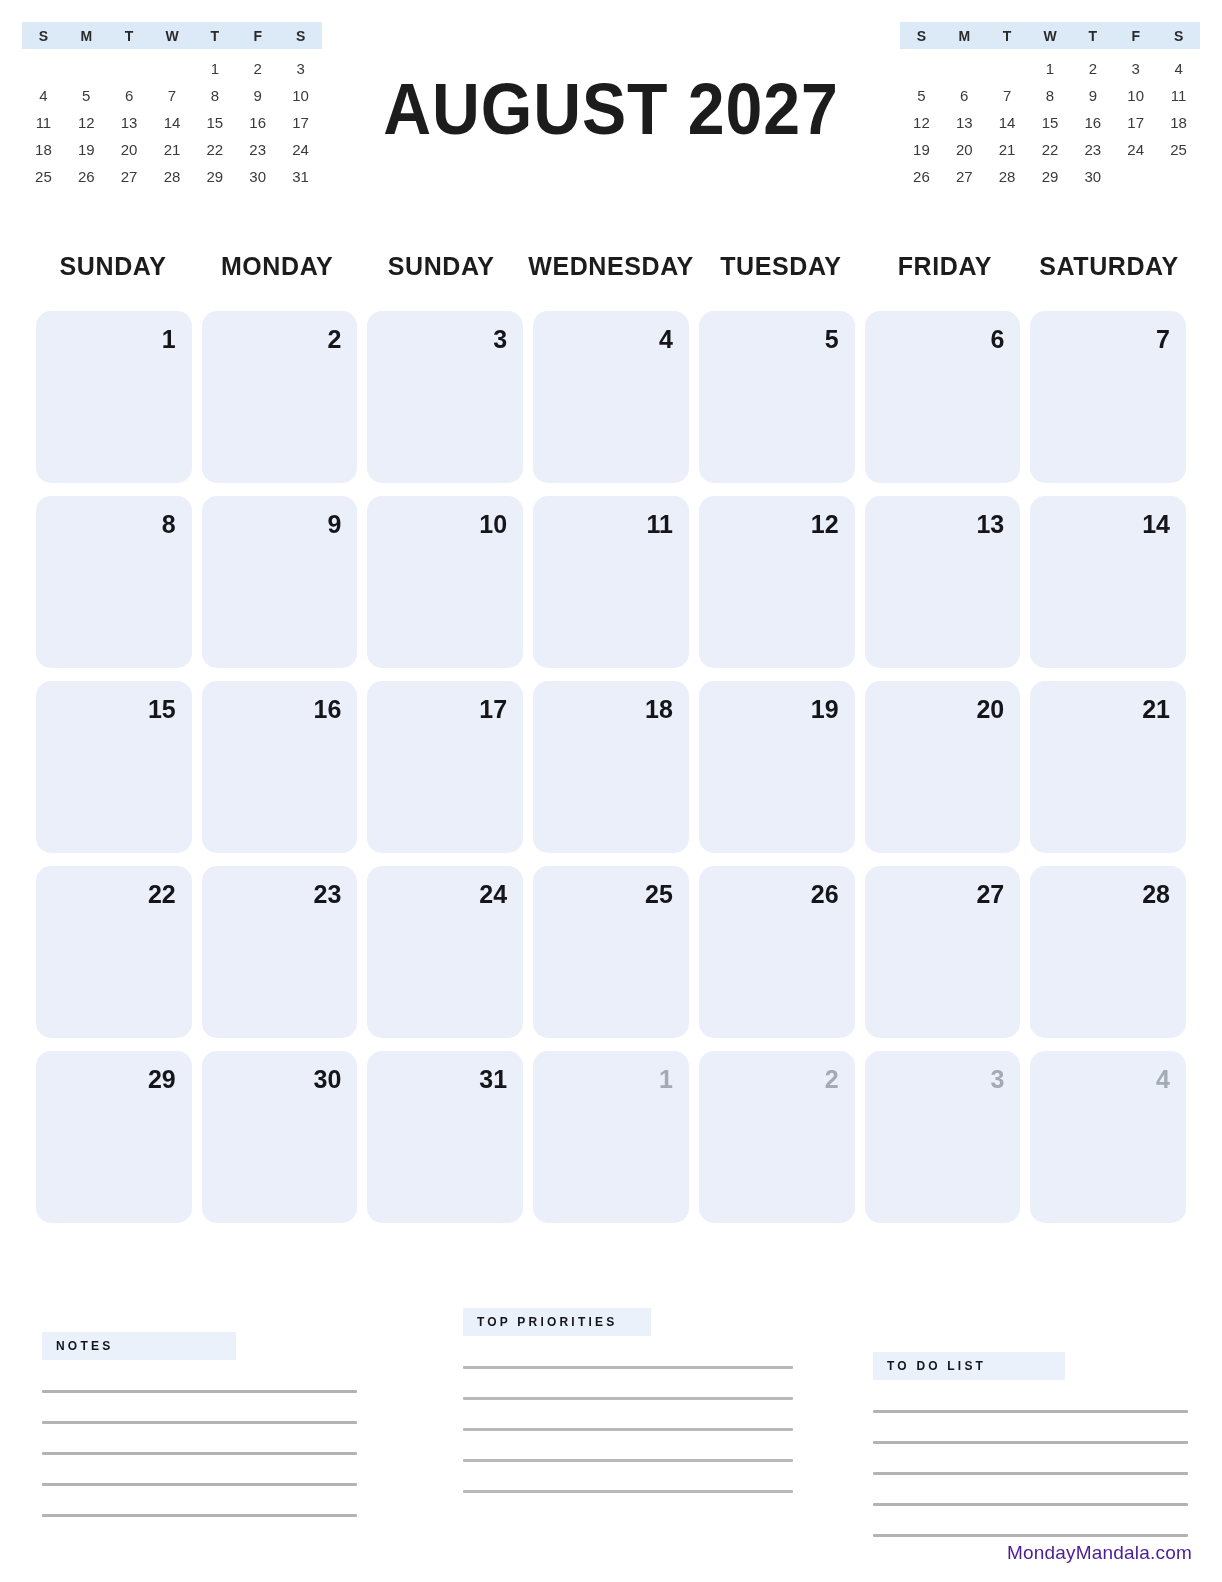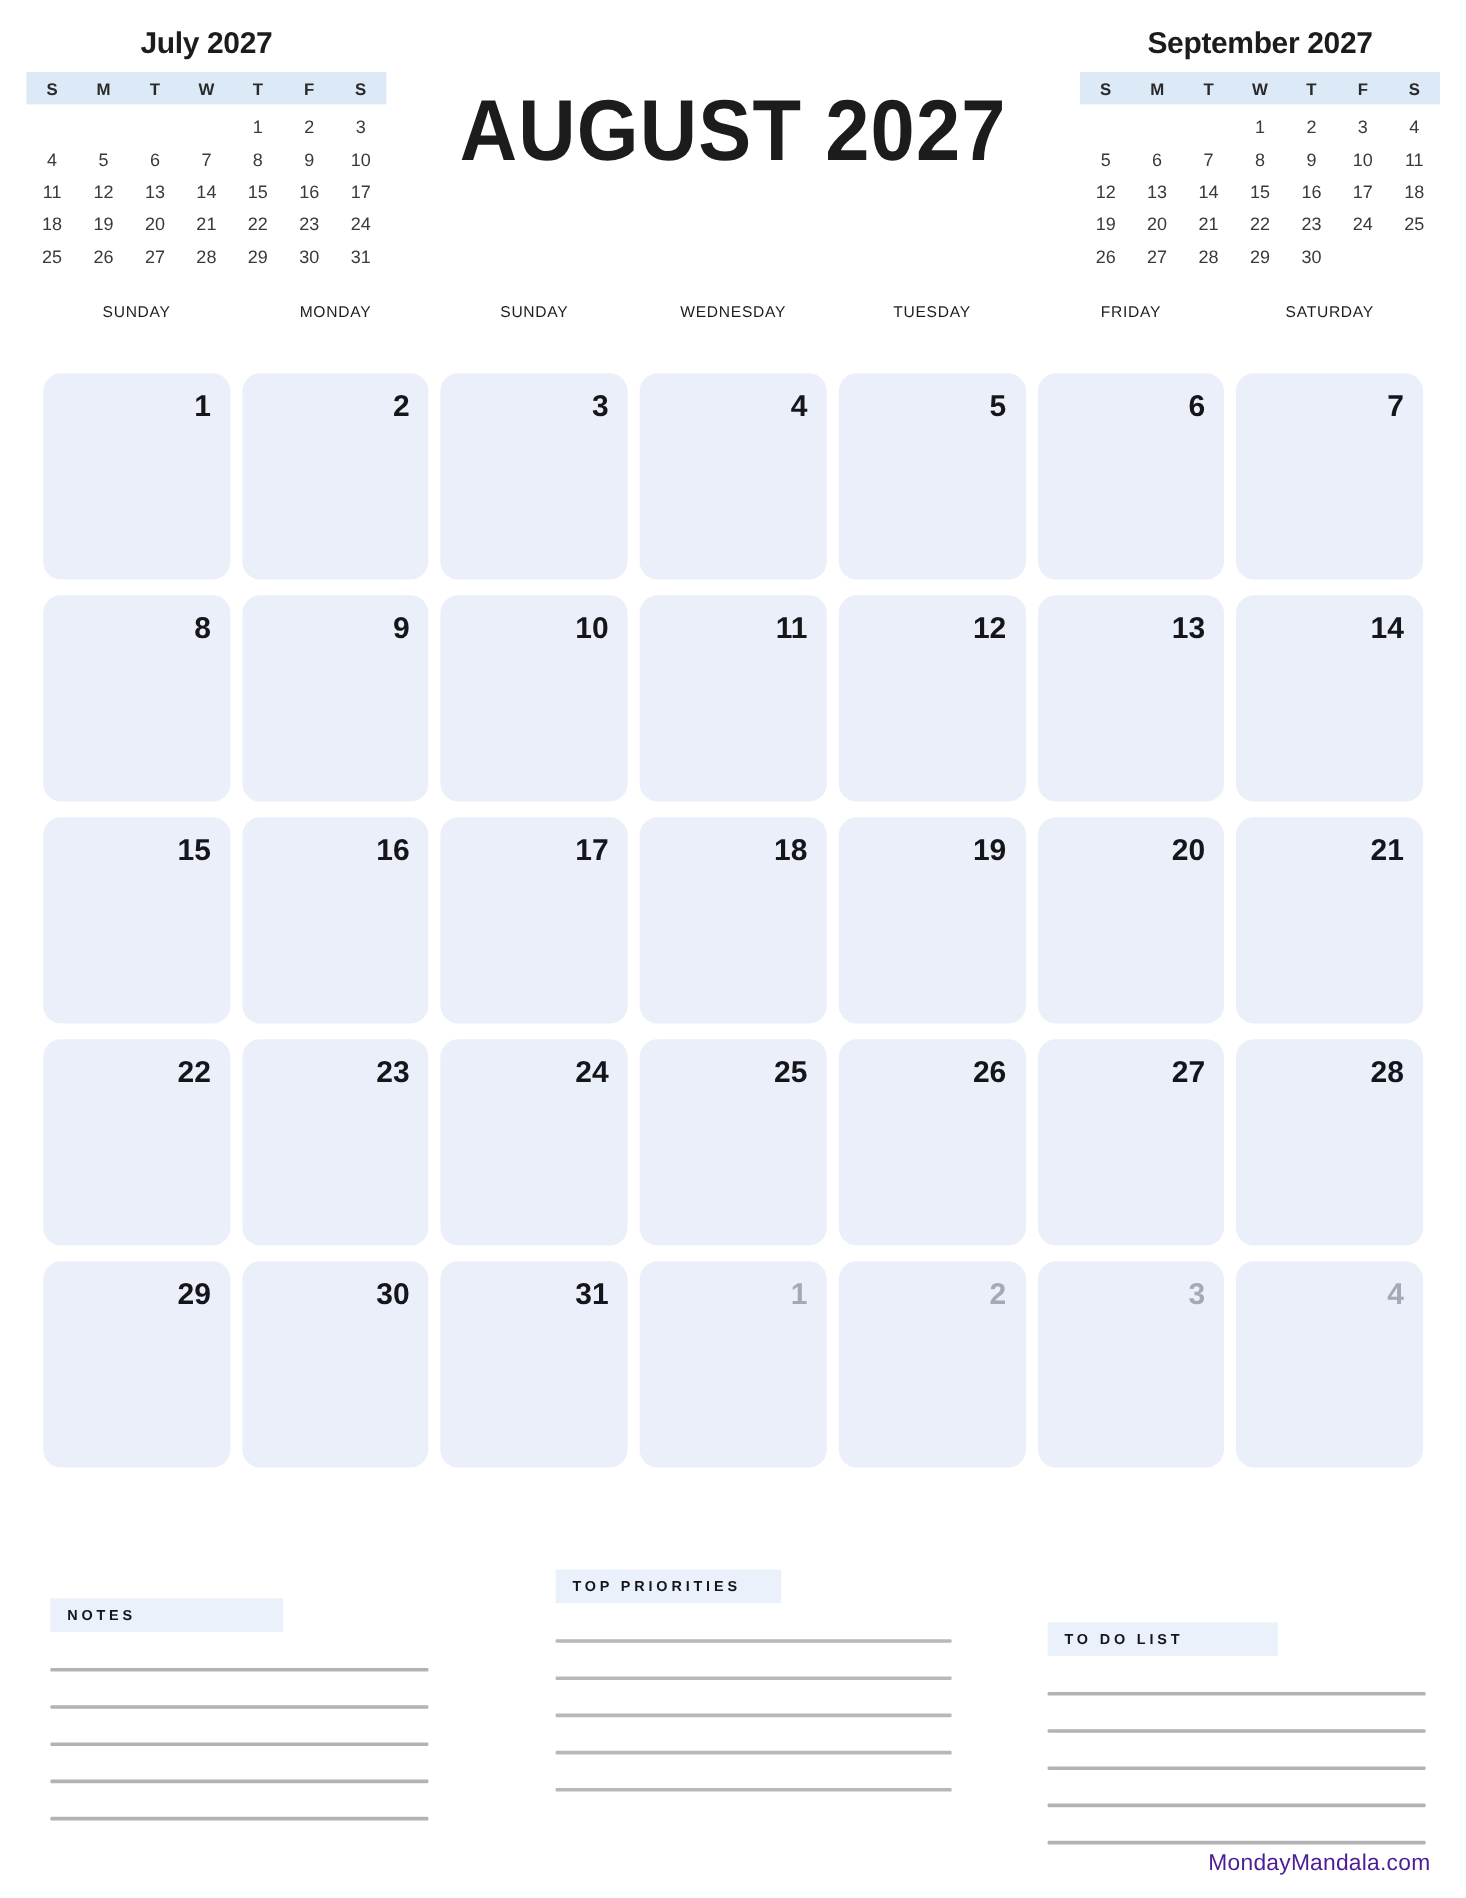--- a/index.html
+++ b/index.html
@@ -79,22 +79,22 @@
     position: absolute;
     top: 252px;
     left: 36px;
     width: 1150px;
     display: grid;
     grid-template-columns: repeat(7, 1fr);
     column-gap: 10px;
   }
   .dow-cell {
     text-align: center;
-    font-size: 13px;
-    font-weight: 400;
+    font-size: 25px;
+    font-weight: 700;
     letter-spacing: 0.6px;
     color: #1c1c1c;
   }
 
   
   .cal-grid {
     position: absolute;
     top: 311px;
     left: 36px;
     width: 1150px;
@@ -162,21 +162,20 @@
     bottom: 18px;
     font-size: 19px;
     color: #4c1d95;
     letter-spacing: 0.2px;
   }
 </style>
 </head>
 <body>
 
 <div class="mini-cal left">
-  <div class="mini-title">July 2027</div>
   <div class="mini-dow-band" id="mini-prev-dow">
       <div class="mini-dow">S</div>
       <div class="mini-dow">M</div>
       <div class="mini-dow">T</div>
       <div class="mini-dow">W</div>
       <div class="mini-dow">T</div>
       <div class="mini-dow">F</div>
       <div class="mini-dow">S</div>
     </div>
   <div class="mini-grid" id="mini-prev-grid">
@@ -212,21 +211,20 @@
       <div class="mini-day">26</div>
       <div class="mini-day">27</div>
       <div class="mini-day">28</div>
       <div class="mini-day">29</div>
       <div class="mini-day">30</div>
       <div class="mini-day">31</div>
     </div>
 </div>
 
 <div class="mini-cal right">
-  <div class="mini-title">September 2027</div>
   <div class="mini-dow-band" id="mini-next-dow">
       <div class="mini-dow">S</div>
       <div class="mini-dow">M</div>
       <div class="mini-dow">T</div>
       <div class="mini-dow">W</div>
       <div class="mini-dow">T</div>
       <div class="mini-dow">F</div>
       <div class="mini-dow">S</div>
     </div>
   <div class="mini-grid" id="mini-next-grid">

